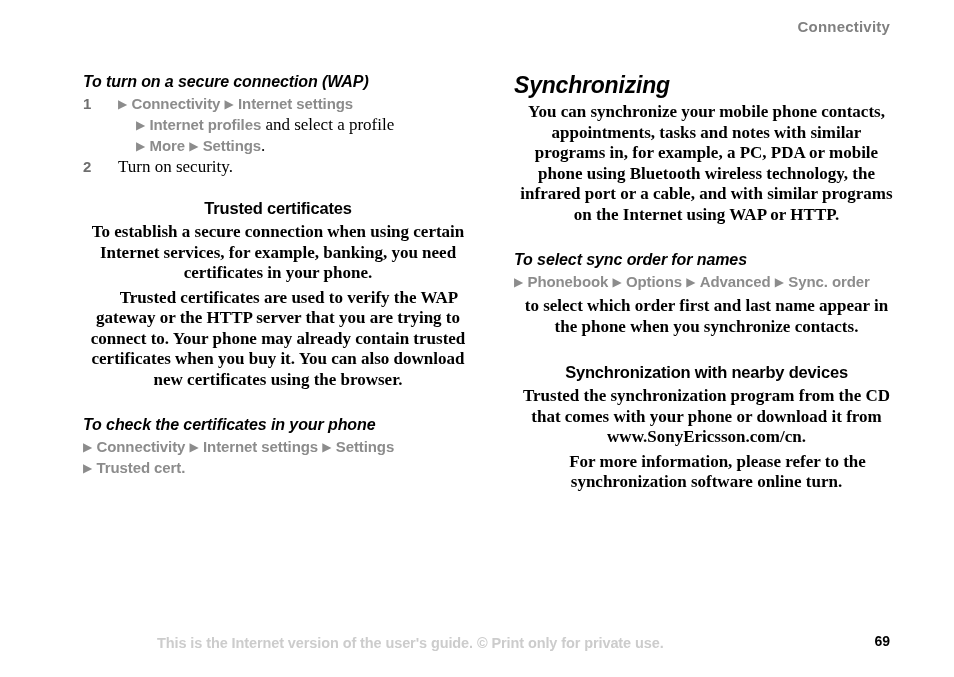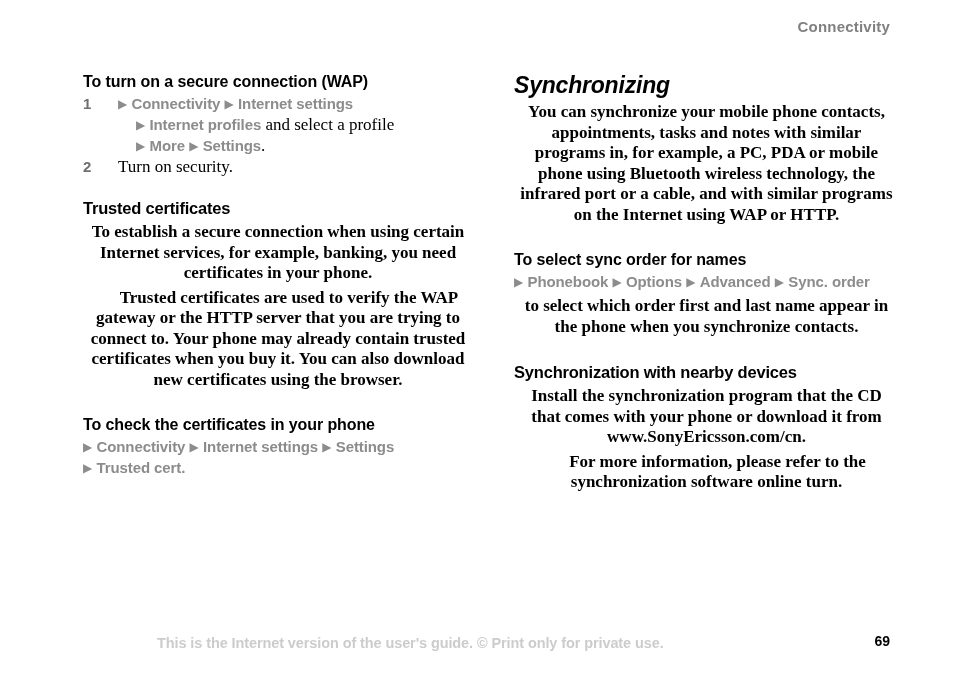--- a/index.html
+++ b/index.html
@@ -54,24 +54,26 @@
     font-style: italic;
   }
   h2.sub-head {
     font-family: "Liberation Sans", sans-serif;
     font-weight: bold;
     font-size: 16.5px;
     line-height: 20px;
     margin: 0 0 1px 0;
     letter-spacing: -0.2px;
     color: #000;
+    text-align: center;
   }
   h3.proc-head {
     font-family: "Liberation Sans", sans-serif;
     font-weight: bold;
+    font-style: italic;
     font-size: 16px;
     line-height: 19px;
     margin: 0 0 2px 0;
     letter-spacing: -0.1px;
     color: #000;
   }
 
   
   p.body {
     font-family: "Liberation Serif", serif;
@@ -223,21 +225,21 @@
     <section>
       <h3 class="proc-head">To select sync order for names</h3>
       <p class="path"><span class="arrow">▶</span> <span class="menu">Phonebook</span> <span class="arrow">▶</span> <span class="menu">Options</span> <span class="arrow">▶</span> <span class="menu">Advanced</span> <span class="arrow">▶</span> <span class="menu">Sync. order</span></p>
       <p class="body">to select which order first and last name appear in the phone when you synchronize contacts.</p>
     </section>
 
     <div class="gap-lg"></div>
 
     <section>
       <h2 class="sub-head">Synchronization with nearby devices</h2>
-      <p class="body">Install the synchronization program that the CD that comes with your phone or download it from www.SonyEricsson.com/cn.</p>
+      <p class="body">Trusted the synchronization program from the CD that comes with your phone or download it from www.SonyEricsson.com/cn.</p>
       <p class="body indented">For more information, please refer to the synchronization software online turn.</p>
     </section>
 
   </div>
 
   <div class="footer">
     <div class="footer-note">This is the Internet version of the user's guide. © Print only for private use.</div>
     <div class="footer-page">69</div>
   </div>
 

